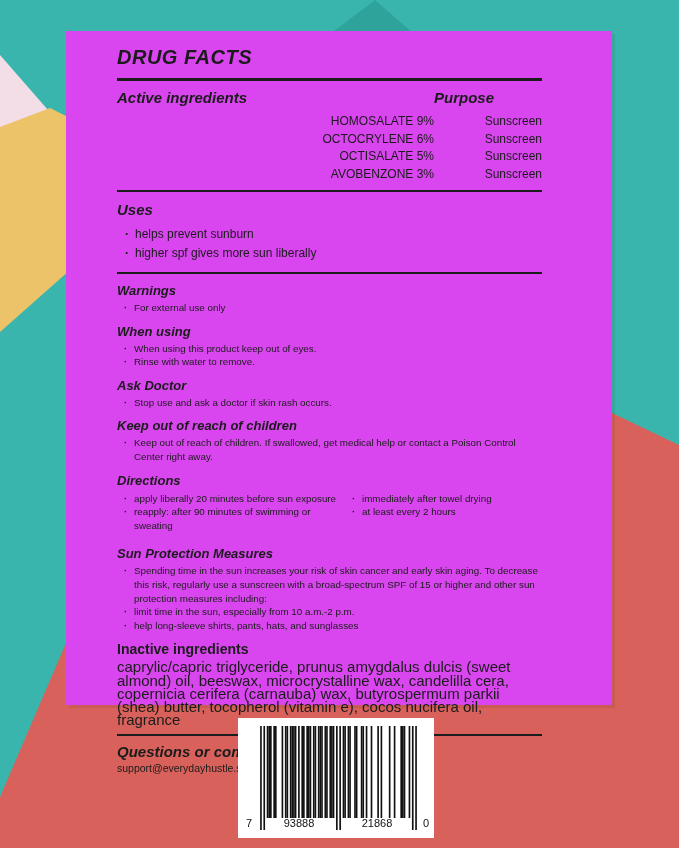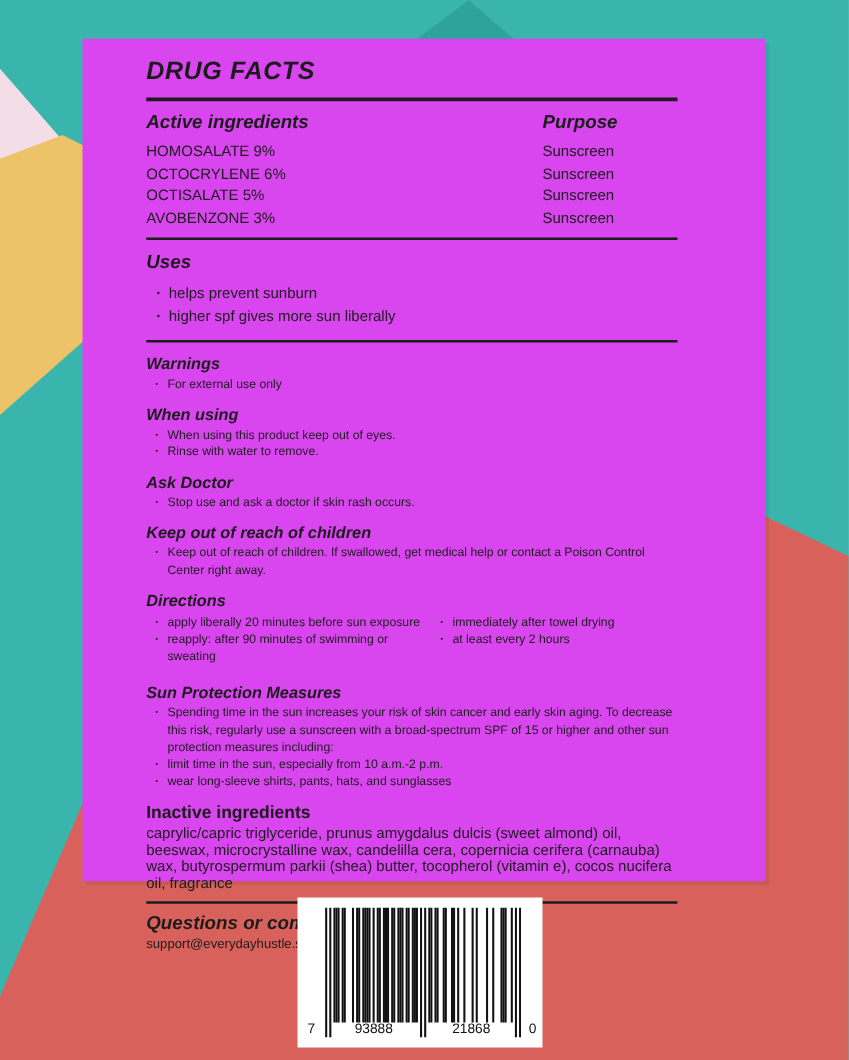--- a/index.html
+++ b/index.html
@@ -10,35 +10,35 @@
   
   .card{position:absolute;left:66px;top:31px;width:546px;height:674px;background:#d946ef;
         box-sizing:border-box;padding:12px 70px 0 51px;box-shadow:3px 3px 1px rgba(0,0,0,.07);}
   .title{font-style:italic;font-weight:700;font-size:20px;letter-spacing:.5px;margin:3px 0 9px;}
   .rule{border:0;border-top:2px solid #1c1c1c;margin:0;}
   .rule-thick{border-top:3px solid #1c1c1c;}
 
   .ai-head{display:grid;grid-template-columns:317px 1fr;margin:8px 0 7px;}
   .ai-head span{font-style:italic;font-weight:700;font-size:15px;}
   .ai-rows{margin-bottom:7px;}
-  .ai-row{display:grid;grid-template-columns:317px 1fr;font-size:12px;line-height:17.5px;}
+  .ai-row{display:grid;grid-template-columns:317px 1fr;font-size:12px;line-height:17.5px;text-align:right;}
 
   .h-big{font-style:italic;font-weight:700;font-size:15px;margin:9px 0 8px;}
   .h-sm{font-style:italic;font-weight:700;font-size:13px;margin:9px 0 3px;}
   .h-md{font-weight:700;font-size:14px;margin:9px 0 3px;}
 
   ul{list-style:none;margin:0;padding:0;}
   li{position:relative;padding-left:12px;}
   li::before{content:"\00B7";position:absolute;left:2px;font-weight:700;}
   .uses-list li{font-size:12px;line-height:17.5px;margin-bottom:1px;}
   .uses-list{margin:2px 0 10px;padding-left:6px;}
   .sm-list{padding-left:5px;margin:1px 0 5px;}
   .sm-list li{font-size:9.8px;line-height:13.6px;}
   .dir-cols{display:grid;grid-template-columns:228px 1fr;}
-  .inactive-text{font-size:12px;line-height:13.2px;margin:2px 0 8px;}
+  .inactive-text{font-size:15px;line-height:13.2px;margin:2px 0 8px;}
   .email{font-size:10.5px;margin:2px 0 0;}
   .q-head{font-style:italic;font-weight:700;font-size:15px;margin:7px 0 2px;}
   .spacer-rule{margin-top:2px;}
 
   
   .bc-panel{position:absolute;left:238px;top:718px;width:196px;height:120px;background:#ffffff;}
   .bc-bars{position:absolute;left:22px;top:8px;}
   .bc-bars rect{fill:#111111;}
   .bc-digit{position:absolute;top:99px;font-size:11px;color:#111;text-align:center;}
   .bc-d1{left:2px;width:18px;}
@@ -140,21 +140,21 @@
       <li>immediately after towel drying</li>
           <li>at least every 2 hours</li>
         </ul>
     </div>
 
     <div class="h-sm">Sun Protection Measures</div>
     <ul class="sm-list">
 
     <li>Spending time in the sun increases your risk of skin cancer and early skin aging. To decrease this risk, regularly use a sunscreen with a broad-spectrum SPF of 15 or higher and other sun protection measures including:</li>
         <li>limit time in the sun, especially from 10 a.m.-2 p.m.</li>
-        <li>wear long-sleeve shirts, pants, hats, and sunglasses</li>
+        <li>help long-sleeve shirts, pants, hats, and sunglasses</li>
       </ul>
 
     <div class="h-md">Inactive ingredients</div>
     <p class="inactive-text">caprylic/capric triglyceride, prunus amygdalus dulcis (sweet almond) oil, beeswax, microcrystalline wax, candelilla cera, copernicia cerifera (carnauba) wax, butyrospermum parkii (shea) butter, tocopherol (vitamin e), cocos nucifera oil, fragrance</p>
 
     <hr class="rule spacer-rule">
 
     <div class="q-head">Questions or comments?</div>
     <p class="email">support@everydayhustle.shop</p>
 

